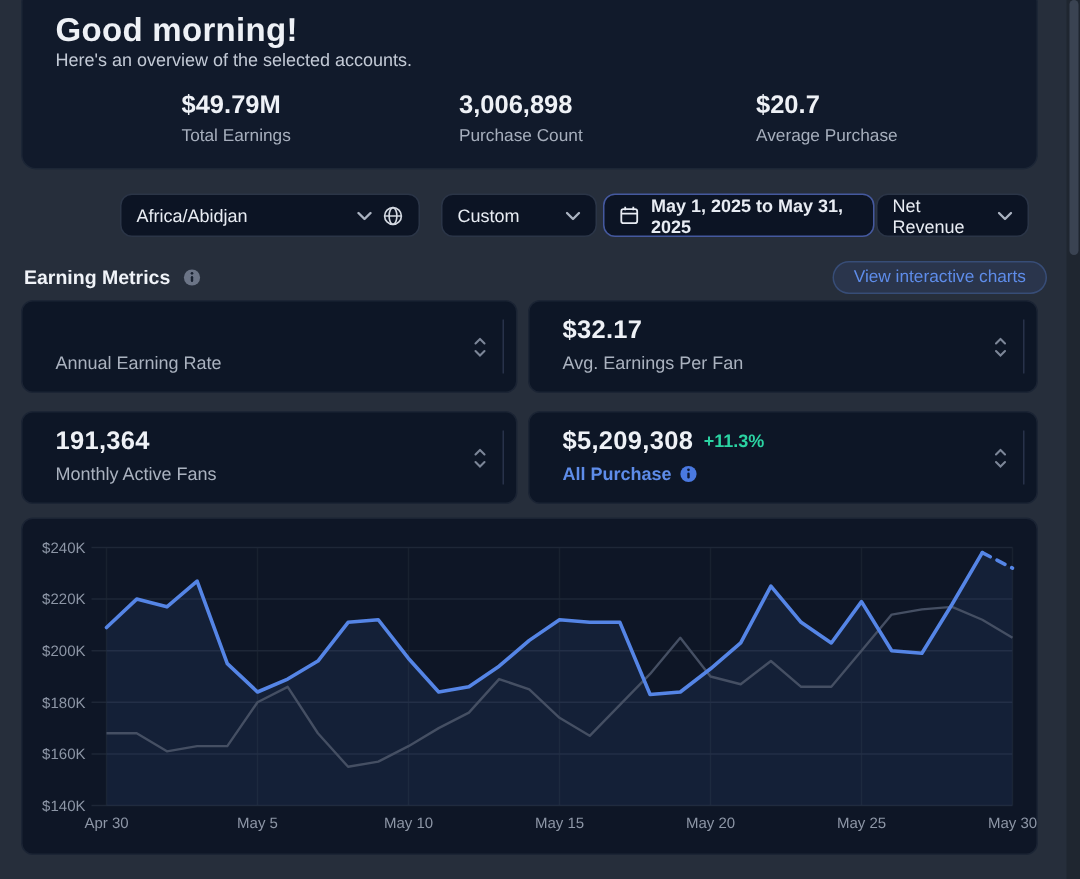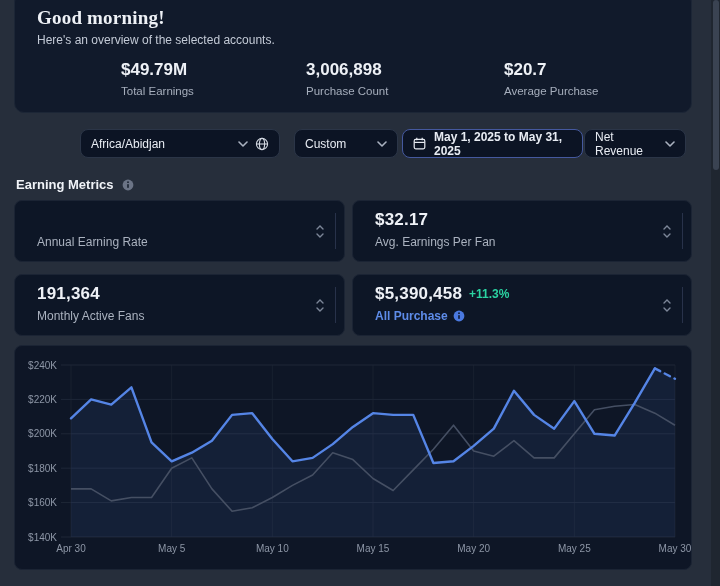--- a/index.html
+++ b/index.html
@@ -6,21 +6,21 @@
   .app{
     position:relative; width:720px; height:586px; overflow:hidden;
     background:#262e3b;
     font-family:"Liberation Sans","DejaVu Sans",sans-serif;
     color:#eef1f6;
   }
   .card{background:#101a2b;border:1px solid #1c2636;border-radius:10px;box-sizing:border-box;}
 
   
   .hero{position:absolute;left:14px;top:-8px;width:678px;height:121px;background:#111a2b;}
-  .hero h1{margin:0;position:absolute;left:22px;top:14px;font-size:19px;font-weight:bold;letter-spacing:.2px;font-family:Liberation Serif, serif;}
+  .hero h1{margin:0;position:absolute;left:22px;top:14px;font-size:22px;font-weight:bold;letter-spacing:.2px;}
   .hero .subtitle{margin:0;position:absolute;left:22px;top:40px;font-size:12px;color:#c3cad6;}
   .stat{position:absolute;top:67px;}
   .stat .v{font-size:17px;font-weight:bold;display:block;}
   .stat .l{font-size:11.5px;color:#a6aebc;display:block;margin-top:5px;}
 
   
   .ctrl{
     position:absolute;top:129px;height:29px;box-sizing:border-box;
     background:#0c1424;border:1px solid #2b3547;border-radius:8px;
     display:flex;align-items:center;font-size:12px;color:#e8ecf3;cursor:pointer;
@@ -132,20 +132,21 @@
   <div class="section-title">
     <span>Earning Metrics</span>
     <span class="icon">
       <svg width="12" height="12" viewBox="0 0 12 12">
         <circle cx="6" cy="6" r="5.4" fill="#6b7486"></circle>
         <rect x="5.2" y="5" width="1.6" height="4" rx="0.8" fill="#182130"></rect>
         <circle cx="6" cy="3.2" r="0.9" fill="#182130"></circle>
       </svg>
     </span>
   </div>
+  <button class="pill">View interactive charts</button>
 
   <div class="metric-card" style="left:14px;top:200px;width:331px;">
     <div class="lbl">Annual Earning Rate</div>
     <div class="metric-side">
       <span class="stepper">
         <svg width="8" height="5" viewBox="0 0 8 5">
             <path d="M1 4l3-3 3 3" fill="none" stroke="#7c8698" stroke-width="1.4" stroke-linecap="round"></path>
           </svg>
         <svg width="8" height="5" viewBox="0 0 8 5">
             <path d="M1 1l3 3 3-3" fill="none" stroke="#7c8698" stroke-width="1.4" stroke-linecap="round"></path>
@@ -186,21 +187,21 @@
         <svg width="8" height="5" viewBox="0 0 8 5">
             <path d="M1 1l3 3 3-3" fill="none" stroke="#7c8698" stroke-width="1.4" stroke-linecap="round"></path>
           </svg>
       </span>
       <span class="vdivider"></span>
     </div>
   </div>
 
   <div class="metric-card" style="left:352px;top:274px;width:340px;">
     <div class="val-row">
-      <span class="val">$5,390,458</span>
+      <span class="val">$5,209,308</span>
       <span class="delta">+11.3%</span>
     </div>
     <div class="lbl link">
       <span>All Purchase</span>
       <span class="icon">
         <svg width="12" height="12" viewBox="0 0 12 12">
           <circle cx="6" cy="6" r="5.4" fill="#4a79e0"></circle>
           <rect x="5.2" y="5" width="1.6" height="4" rx="0.8" fill="#0e1830"></rect>
           <circle cx="6" cy="3.2" r="0.9" fill="#0e1830"></circle>
         </svg>

